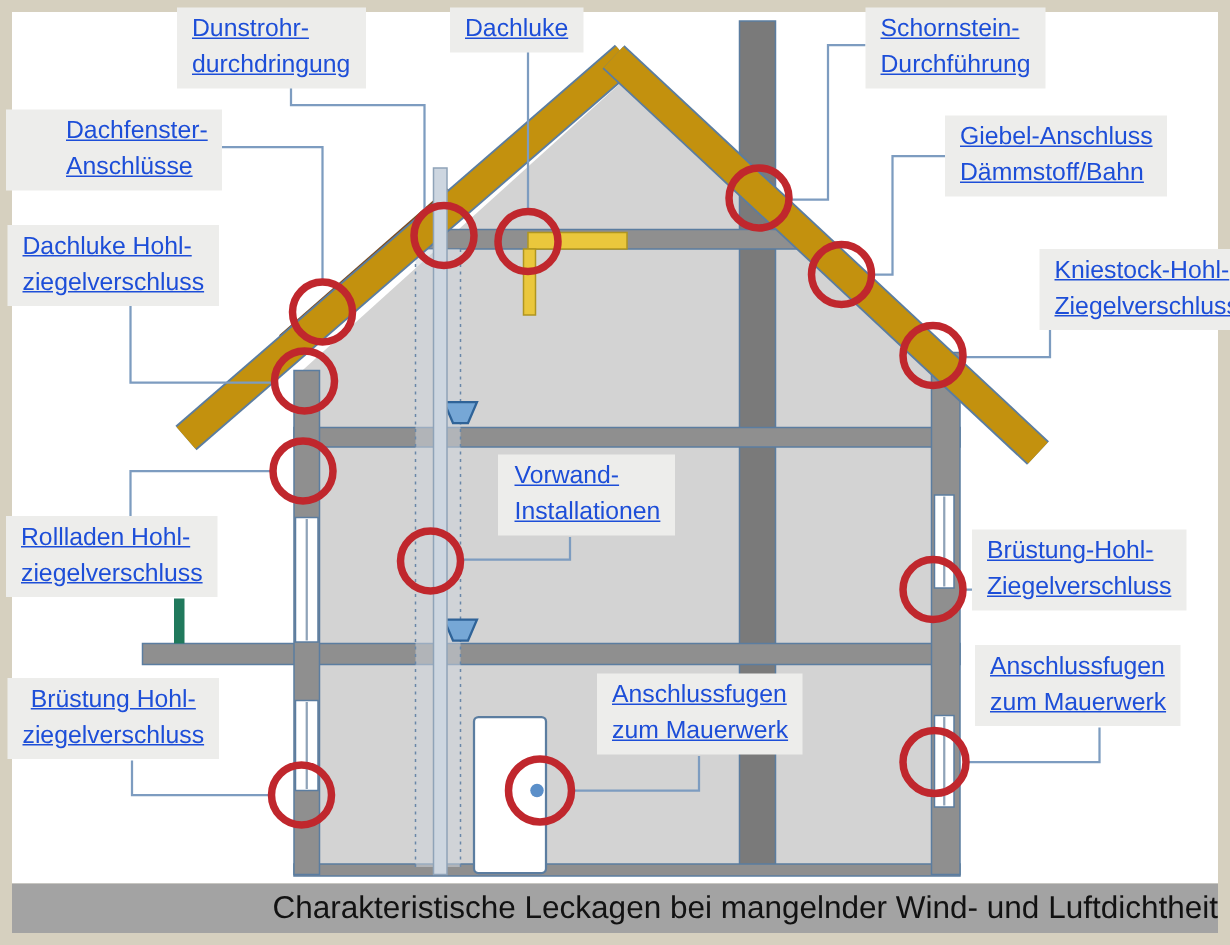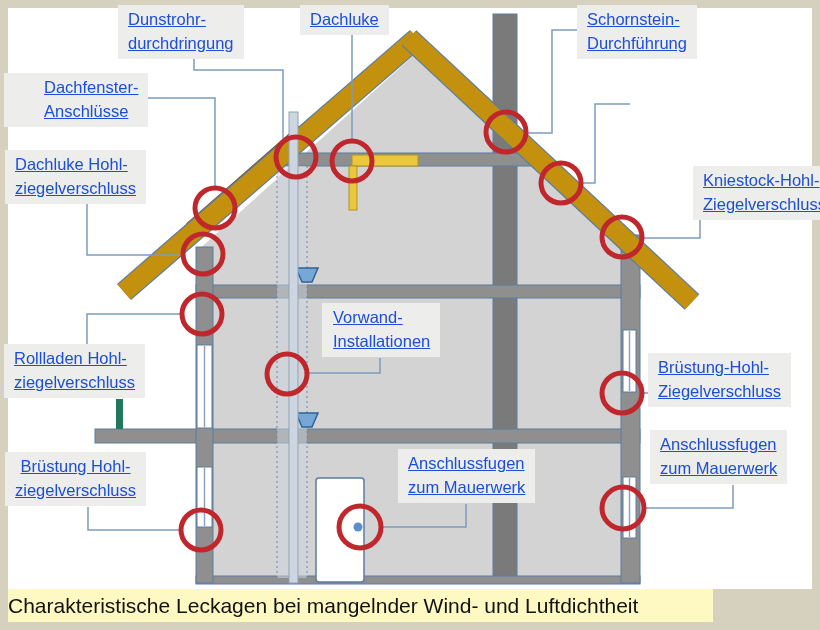--- a/index.html
+++ b/index.html
@@ -2,22 +2,22 @@
 <html><head>
 <meta charset="utf-8">
 <style>
   html,body{margin:0;padding:0;background:#d6d0bf;}
   .stage{position:relative;width:820px;height:630px;background:#d6d0bf;overflow:hidden;
          font-family:"Liberation Sans",sans-serif;}
   .stage svg{position:absolute;left:0;top:0;}
   .lbl{position:absolute;background:#ededeb;color:#1d4ed8;
        font:16.5px/1.45 "Liberation Sans",sans-serif;
        padding:3px 10px;white-space:pre-line;z-index:3;text-decoration:underline;}
-  .title-bar{position:absolute;left:8px;top:589px;width:705px;height:33px;
-       background:#fef9c3;color:#121212;text-align:left;
+  .title-bar{position:absolute;left:8px;top:589px;width:804px;height:33px;
+       background:#a3a3a3;color:#121212;text-align:right;
        font:21px/33px "Liberation Sans",sans-serif;z-index:3;}
 </style>
 </head>
 <body>
 
 <div class="stage">
 
 <svg width="820" height="630" viewBox="0 0 820 630">
 
   <rect x="0" y="0" width="820" height="630" fill="#d6d0bf"></rect>
@@ -98,25 +98,27 @@
   <circle cx="623" cy="508" r="21" fill="none" stroke="#c0272d" stroke-width="5"></circle>
 </svg>
 
 <div class="lbl" style="left:118px;top:5px;">Dunstrohr-
 durchdringung</div>
 <div class="lbl" style="left:300px;top:5px;">Dachluke</div>
 <div class="lbl" style="left:577px;top:5px;">Schornstein-
 Durchführung</div>
 <div class="lbl" style="left:4px;top:73px;padding-left:40px;">Dachfenster-
 Anschlüsse</div>
+<div class="lbl" style="left:630px;top:77px;">Giebel-Anschluss
+Dämmstoff/Bahn</div>
 <div class="lbl" style="left:5px;top:150px;">Dachluke Hohl-
 ziegelverschluss</div>
 <div class="lbl" style="left:648px;top:166px;margin-left:45px;">Kniestock-Hohl-
 Ziegelverschluss</div>
-<div class="lbl" style="left:322px;top:303px;padding-left:11px;">Vorwand-
+<div class="lbl" style="left:332px;top:303px;padding-left:11px;">Vorwand-
 Installationen</div>
 <div class="lbl" style="left:4px;top:344px;">Rollladen Hohl-
 ziegelverschluss</div>
 <div class="lbl" style="left:648px;top:316px;margin-top:37px;">Brüstung-Hohl-
 Ziegelverschluss</div>
 <div class="lbl" style="left:5px;top:452px;text-align:center;">Brüstung Hohl-
 ziegelverschluss</div>
 <div class="lbl" style="left:398px;top:449px;">Anschlussfugen
 zum Mauerwerk</div>
 <div class="lbl" style="left:650px;top:430px;">Anschlussfugen

